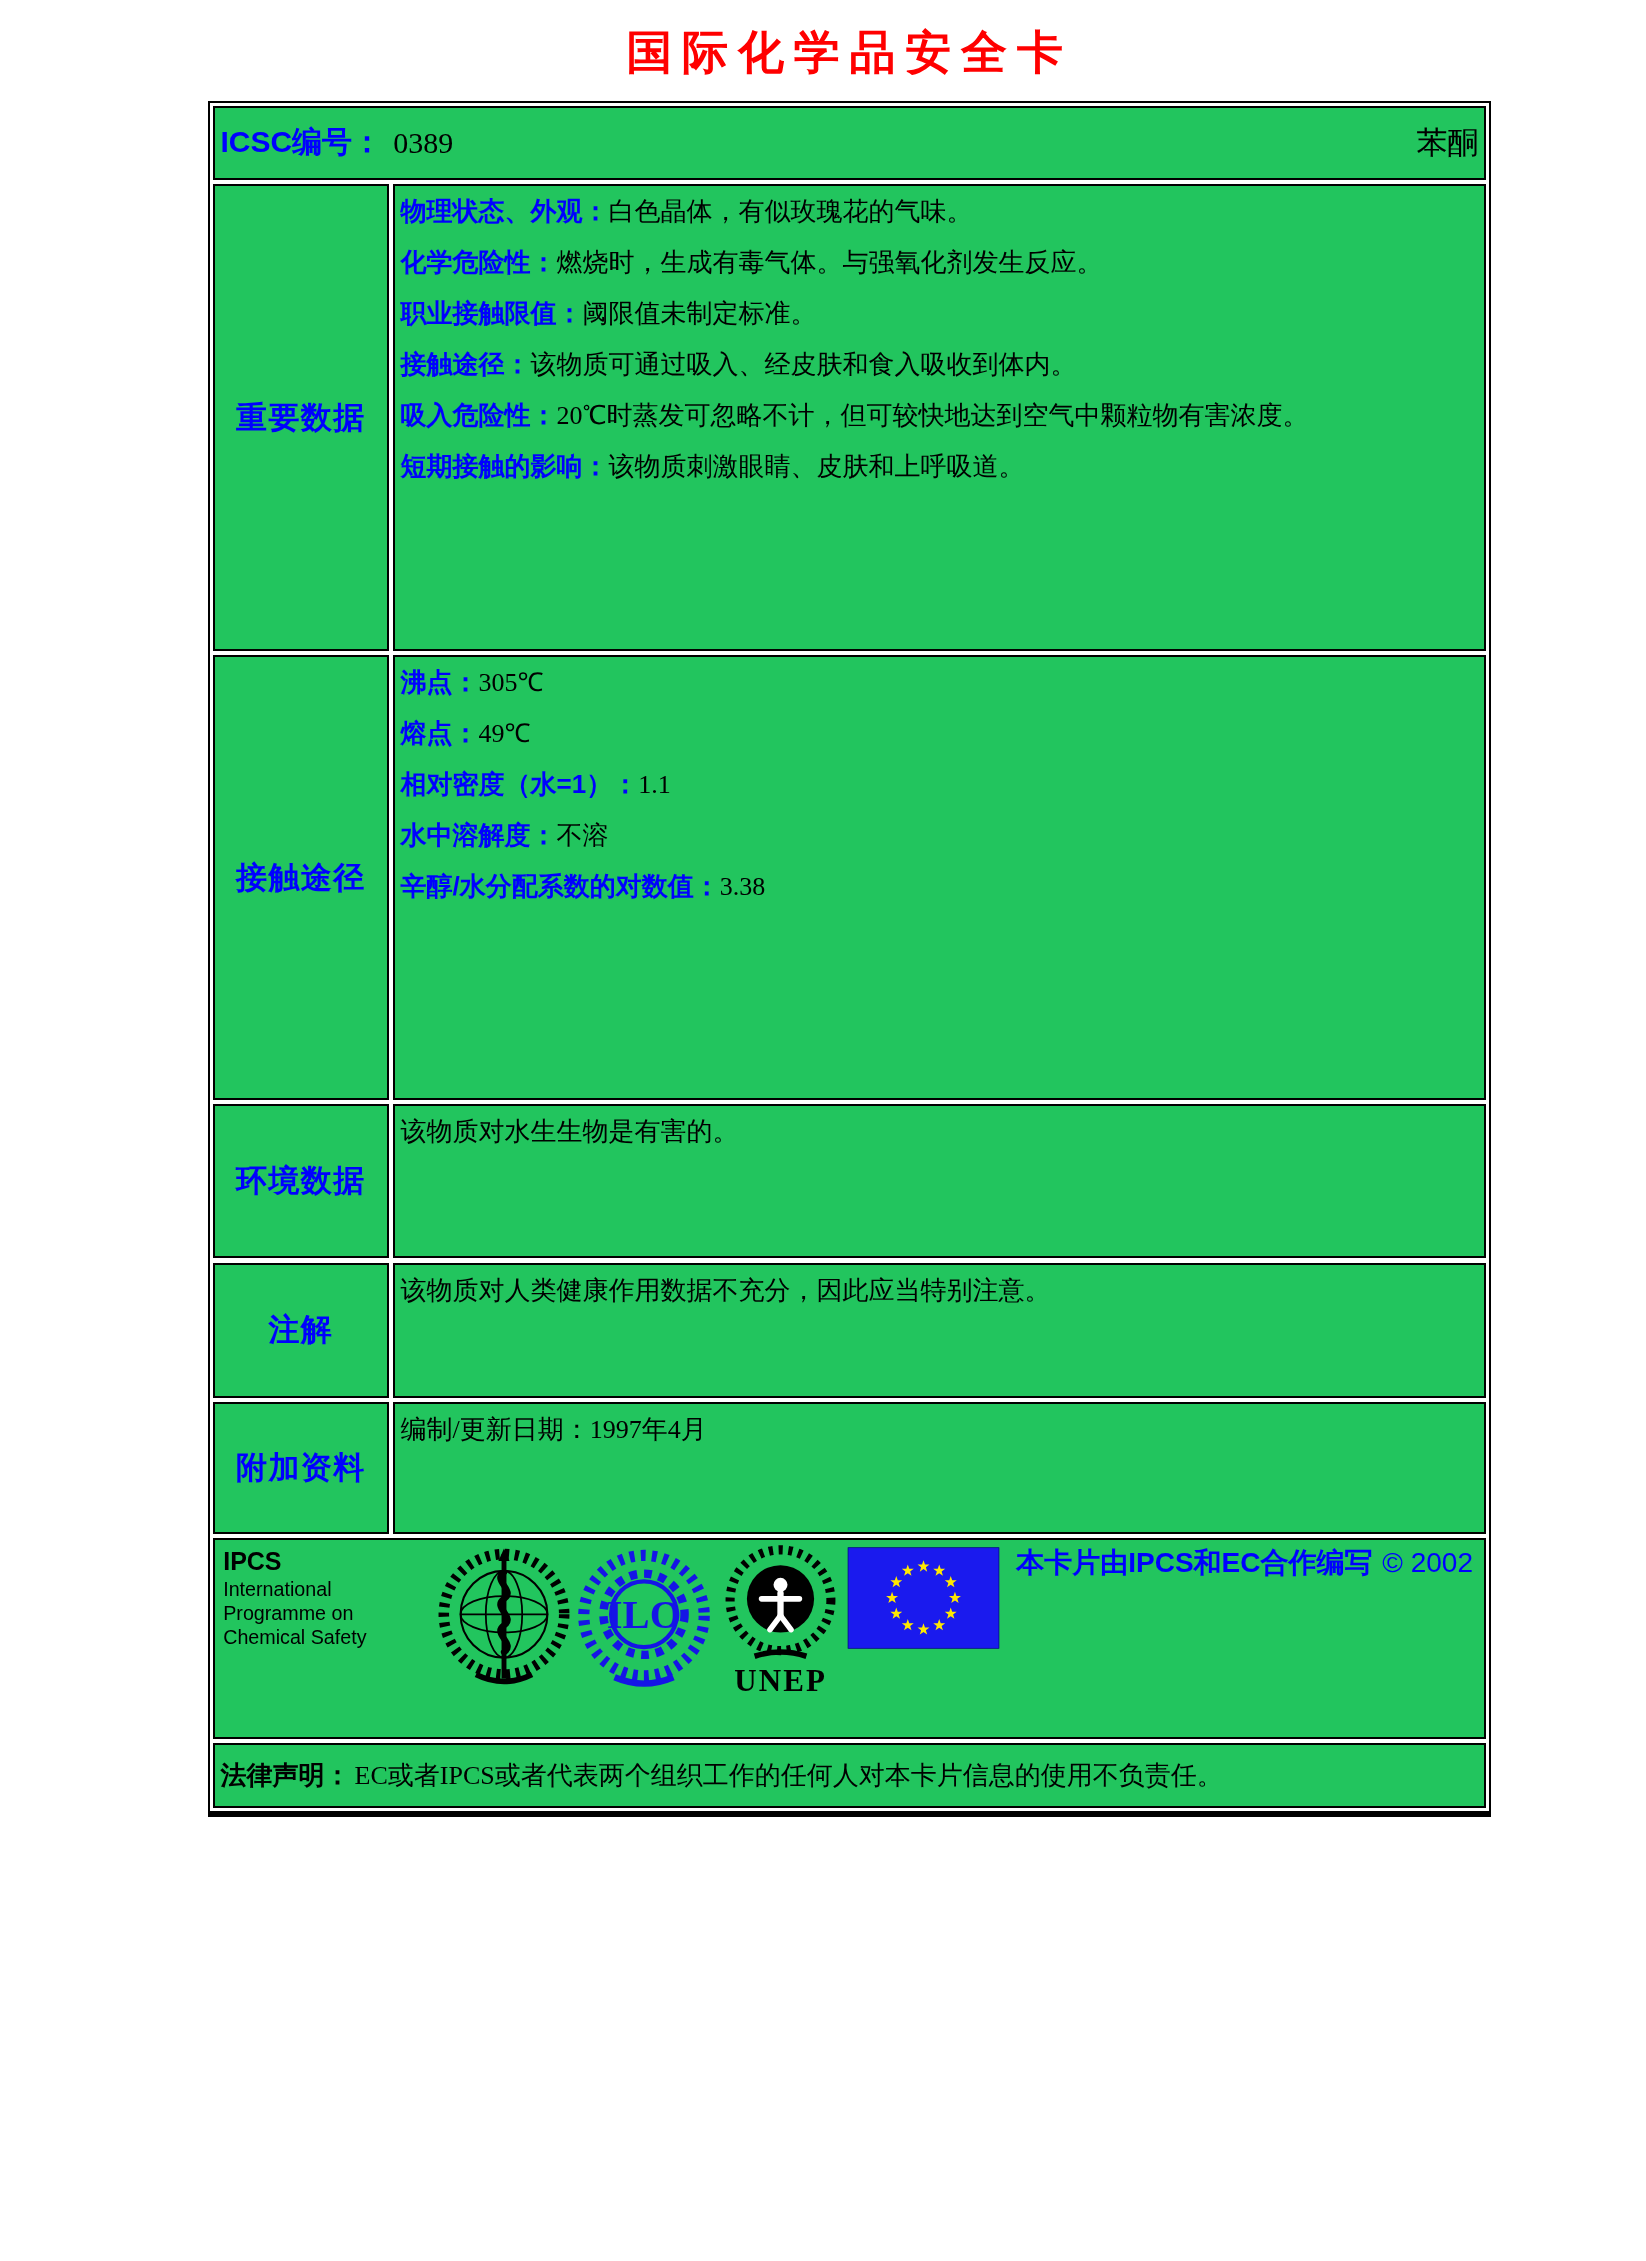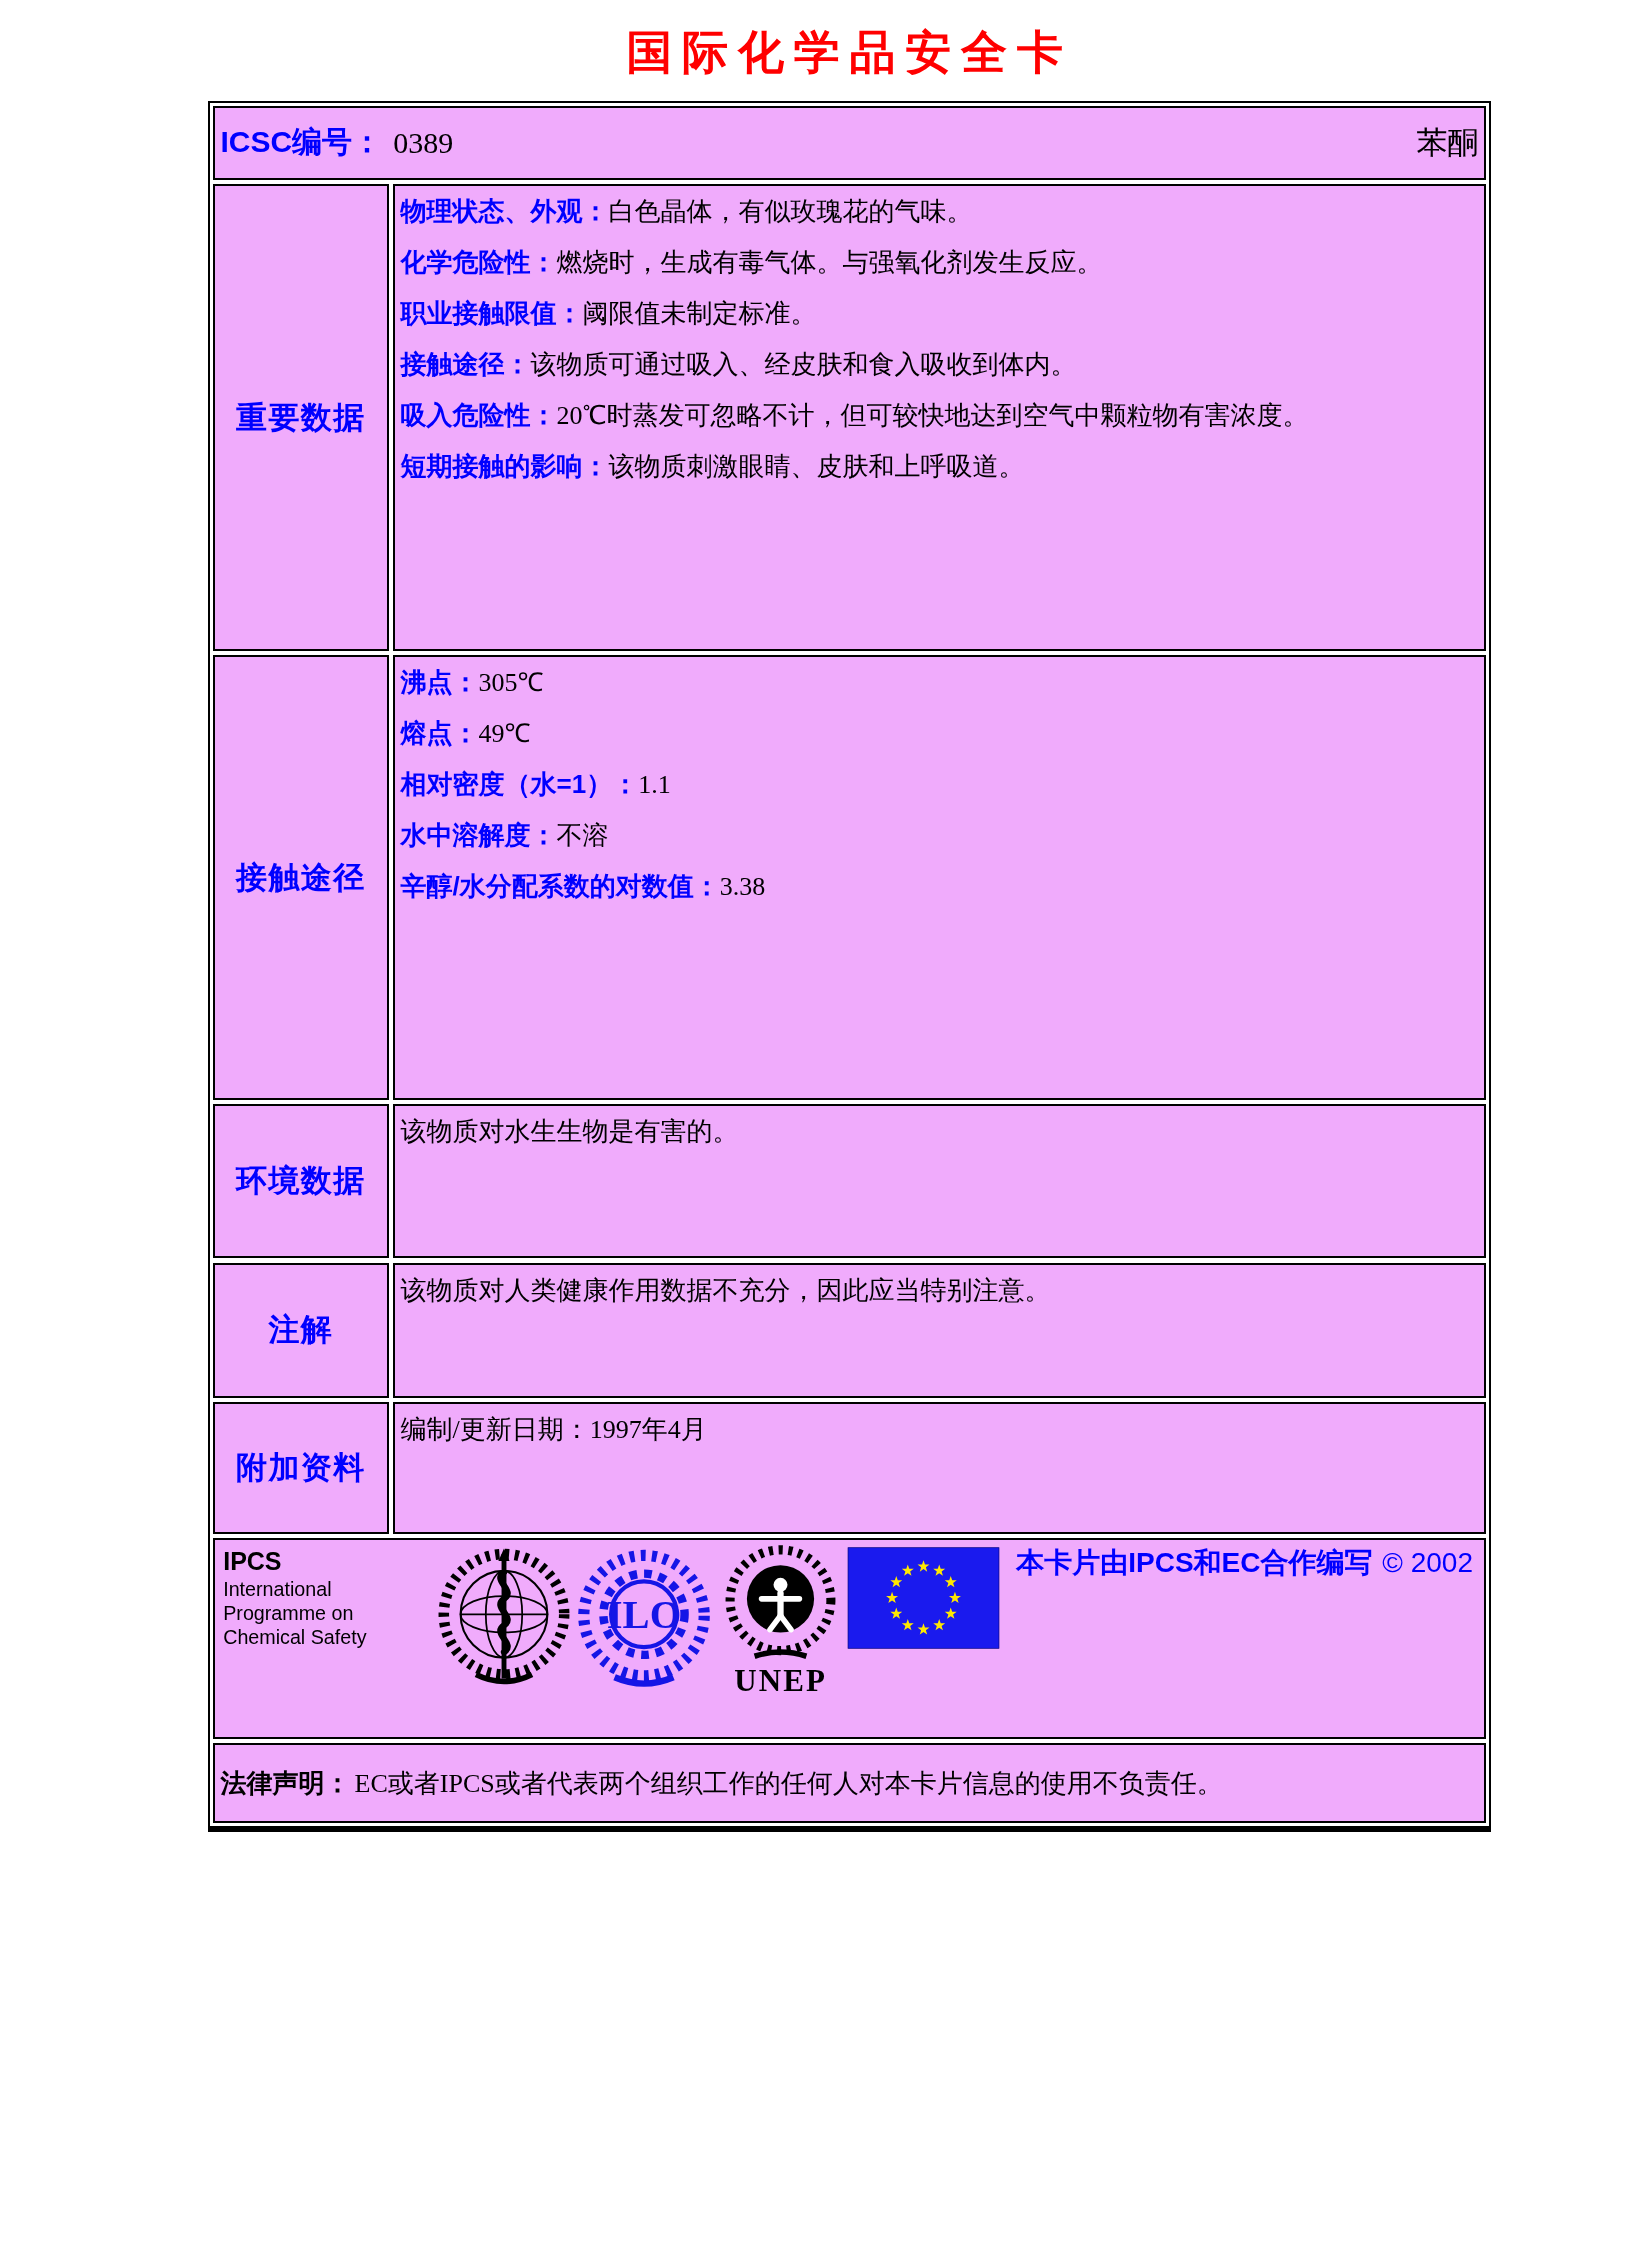--- a/index.html
+++ b/index.html
@@ -4,30 +4,30 @@
 <style>
   html,body{margin:0;padding:0;background:#ffffff;}
   body{width:1647px;height:2261px;position:relative;font-family:"Liberation Serif",serif;color:#000;}
   .page{position:absolute;left:208px;top:28px;width:1283px;}
   .doc-title{width:100%;text-align:center;color:#ff0000;font-weight:bold;
     font-size:46px;letter-spacing:9.8px;font-family:"Liberation Serif",serif;
     margin:0 0 22.5px 0;line-height:1.1;}
   .card{border:2.1px solid #000;border-bottom-width:6.3px;border-right-width:2.8px;padding:2.8px;
     display:flex;flex-direction:column;row-gap:4.2px;background:#fff;}
   .row{display:flex;column-gap:4.2px;}
-  .cell{border:2.1px solid #000;box-sizing:border-box;background:#f0abfc;}
+  .cell{border:2.1px solid #000;box-sizing:border-box;background:#22c55e;}
   
   .r1{height:74px;}
   .r2 .cell{height:467px;}
   .r3 .cell{height:445px;}
   .r4 .cell{height:154px;}
   .r5 .cell{height:135px;}
   .r6 .cell{height:132px;}
   .r7{height:201px;}
-  .r8{height:80px;justify-content:center;}
+  .r8{height:65px;justify-content:center;}
   .full{flex:1 1 auto;}
   .label-cell{width:176px;flex:0 0 176px;display:flex;align-items:center;justify-content:center;}
   .label-cell .lbl{color:#0000ff;font-weight:bold;font-size:31px;
     font-family:"Liberation Sans",sans-serif;letter-spacing:1.4px;text-align:center;}
   .content-cell{flex:1 1 auto;padding:0 7px 0 5.6px;overflow:hidden;}
   .entry{font-size:26px;line-height:51px;}
   .k{color:#0000ff;font-weight:bold;font-family:"Liberation Sans",sans-serif;}
   .t{color:#000;font-family:"Liberation Serif",serif;}
   
   .hdr{display:flex;align-items:center;padding:0 5.6px;}

